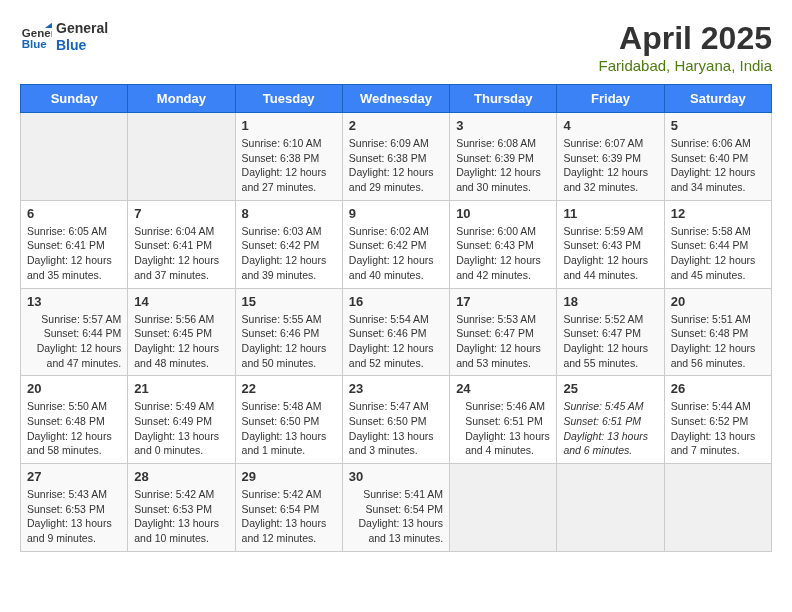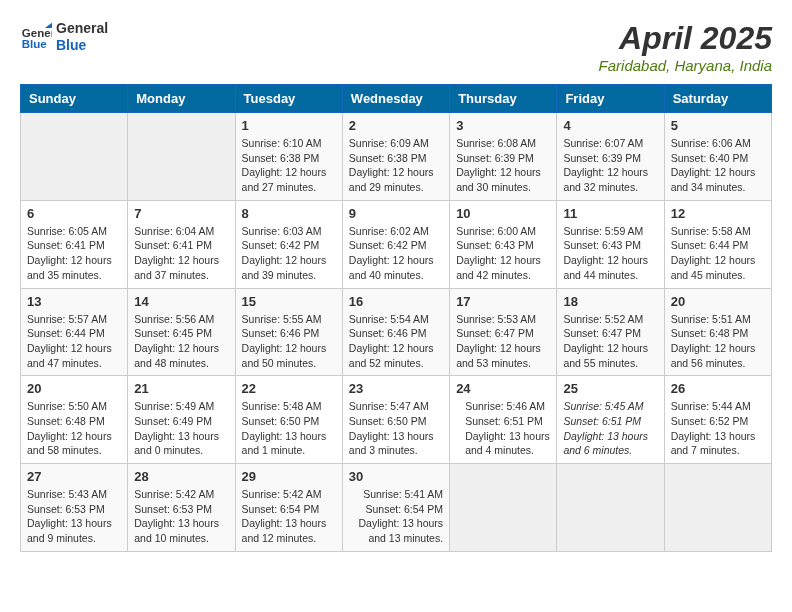--- a/index.html
+++ b/index.html
@@ -20,42 +20,41 @@
       display: flex;
       align-items: center;
       gap: 4px;
     }
     .logo-icon {
       width: 32px;
       height: 32px;
     }
     .title-area {
       text-align: right;
-      font-style: italic;
     }
     .main-title {
       font-size: 32px;
       font-weight: bold;
       color: #333;
     }
     .subtitle {
       font-size: 15px;
       color: #4d7c0f;
       margin-left: 32px;
     }
     .calendar {
       width: 100%;
       border-collapse: collapse;
       font-size: 11px;
     }
     .calendar thead th {
-      background-color: #0369a1;
+      background-color: #3b82f6;
       color: #fff;
       padding: 6px 8px;
-      text-align: left;
+      text-align: center;
       font-size: 13px;
       font-weight: bold;
       border: 1px solid #1565c0;
     }
     .calendar tbody td {
       border: 1px solid #ccc;
       vertical-align: top;
       padding: 5px 6px;
       width: 107px;
       min-height: 80px;
@@ -191,21 +190,21 @@
         <td>
           <span class="day-number">12</span>
           <div class="day-info" style="white-space: pre-line;">Sunrise: 5:58 AM
 Sunset: 6:44 PM
 Daylight: 12 hours and 45 minutes.</div>
         </td>
       </tr>
       <tr>
         <td>
           <span class="day-number">13</span>
-          <div class="day-info" style="white-space: pre-line;">Sunrise: 5:57 AM
+          <div class="day-info" style="white-space: pre-line; text-align: right;">Sunrise: 5:57 AM
 Sunset: 6:44 PM
 Daylight: 12 hours and 47 minutes.</div>
         </td>
         <td>
           <span class="day-number">14</span>
           <div class="day-info" style="white-space: pre-line;">Sunrise: 5:56 AM
 Sunset: 6:45 PM
 Daylight: 12 hours and 48 minutes.</div>
         </td>
         <td>

